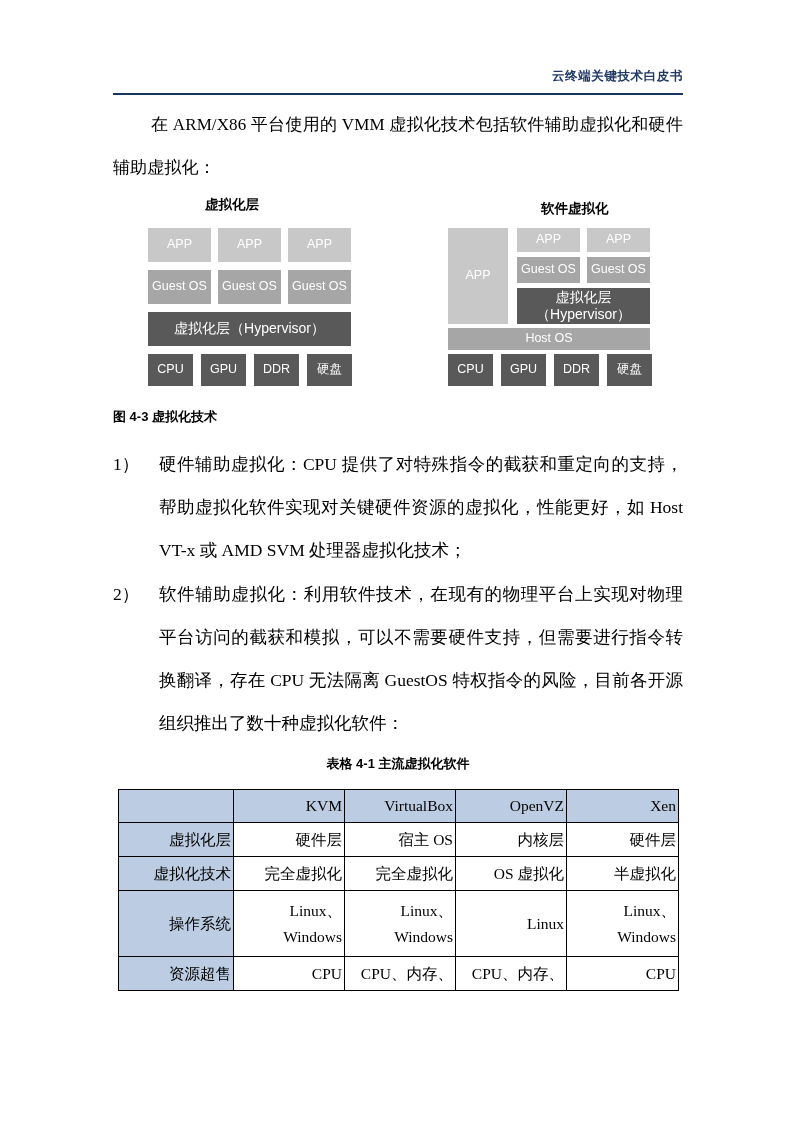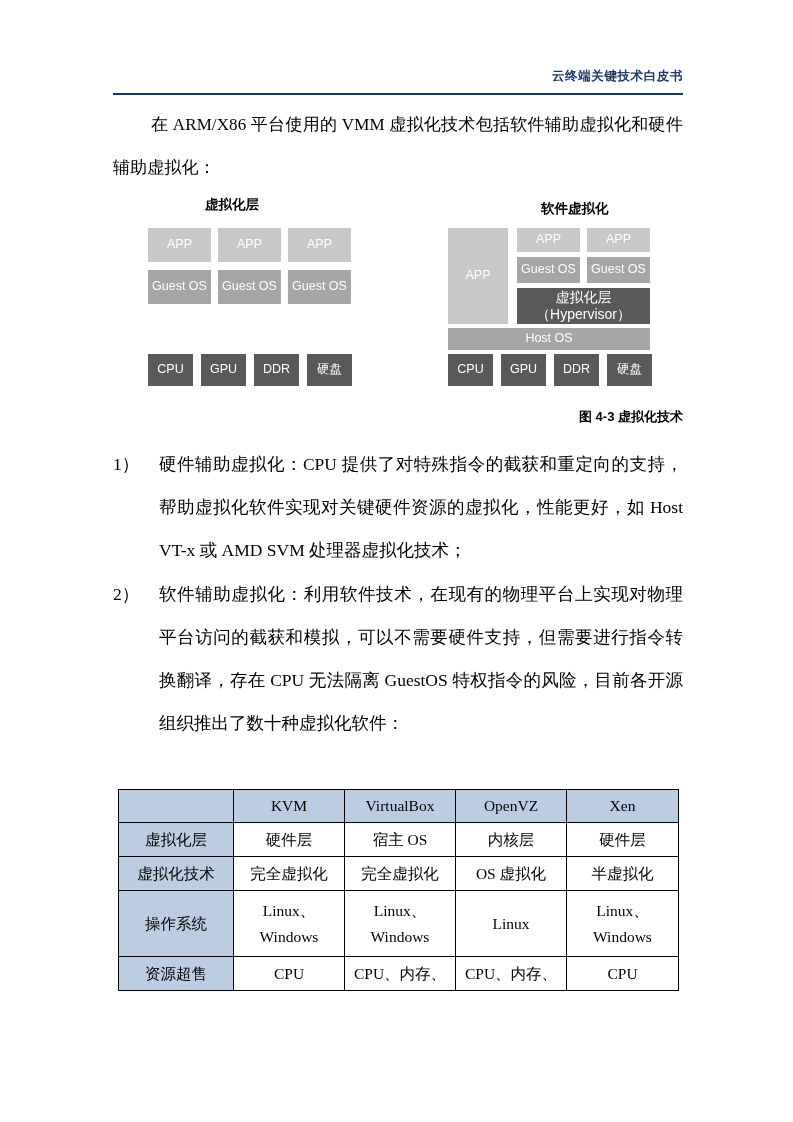--- a/index.html
+++ b/index.html
@@ -133,21 +133,21 @@
   .box.light  { background: #c8c8c8; }
   .box.mid    { background: #a6a6a6; }
   .box.dark   { background: #595959; }
   .box.big    { font-size: 14px; }
 
   .fig-caption {
     position: absolute;
     left: 113px;
     top: 408px;
     width: 570px;
-    text-align: right;
+    text-align: left;
     font-family: "Liberation Sans", "DejaVu Sans", sans-serif;
     font-size: 13px;
     font-weight: 700;
     color: #000;
   }
 
   
   .table-caption {
     position: absolute;
     left: 113px;
@@ -163,21 +163,21 @@
     position: absolute;
     left: 118px;
     top: 789px;
     width: 560px;
     border-collapse: collapse;
     font-size: 15.5px;
     table-layout: fixed;
   }
   table.data-table td {
     border: 1.2px solid #000;
-    text-align: center;
+    text-align: right;
     vertical-align: middle;
     padding: 0 2px;
     color: #000;
     line-height: 26px;
   }
   table.data-table td.hdr {
     background: #bccde3;
     height: 32px;
   }
   table.data-table td.rowhdr {
@@ -224,20 +224,21 @@
     <div class="fig-title" id="fig-title-sw">软件虚拟化</div>
 
     <div class="box light" style="left:35px; top:36px; width:63px; height:34px;">APP</div>
     <div class="box light" style="left:105px; top:36px; width:63px; height:34px;">APP</div>
     <div class="box light" style="left:175px; top:36px; width:63px; height:34px;">APP</div>
 
     <div class="box mid" style="left:35px; top:78px; width:63px; height:34px;">Guest OS</div>
     <div class="box mid" style="left:105px; top:78px; width:63px; height:34px;">Guest OS</div>
     <div class="box mid" style="left:175px; top:78px; width:63px; height:34px;">Guest OS</div>
 
+    <div class="box dark big" style="left:35px; top:120px; width:203px; height:34px;">虚拟化层（Hypervisor）</div>
 
     <div class="box dark" style="left:35px; top:162px; width:45px; height:32px;">CPU</div>
     <div class="box dark" style="left:88px; top:162px; width:45px; height:32px;">GPU</div>
     <div class="box dark" style="left:141px; top:162px; width:45px; height:32px;">DDR</div>
     <div class="box dark" style="left:194px; top:162px; width:45px; height:32px;">硬盘</div>
 
     <div class="box light" style="left:335px; top:36px; width:60px; height:96px;">APP</div>
 
     <div class="box light" style="left:404px; top:36px; width:63px; height:24px;">APP</div>
     <div class="box light" style="left:474px; top:36px; width:63px; height:24px;">APP</div>
@@ -263,20 +264,21 @@
   <div class="list-item" id="list-1">
     <span class="list-marker">1）</span>
     <span class="list-text">硬件辅助虚拟化：CPU 提供了对特殊指令的截获和重定向的支持，帮助虚拟化软件实现对关键硬件资源的虚拟化，性能更好，如 Host VT-x 或 AMD SVM 处理器虚拟化技术；</span>
   </div>
 
   <div class="list-item" id="list-2">
     <span class="list-marker">2）</span>
     <span class="list-text">软件辅助虚拟化：利用软件技术，在现有的物理平台上实现对物理平台访问的截获和模拟，可以不需要硬件支持，但需要进行指令转换翻译，存在 CPU 无法隔离 GuestOS 特权指令的风险，目前各开源组织推出了数十种虚拟化软件：</span>
   </div>
 
+  <div class="table-caption">表格 4-1 主流虚拟化软件</div>
 
   <table class="data-table">
     <colgroup>
       <col class="col0">
         <col class="col1">
         <col class="col2">
         <col class="col3">
         <col class="col4">
     </colgroup>
     <tbody>

